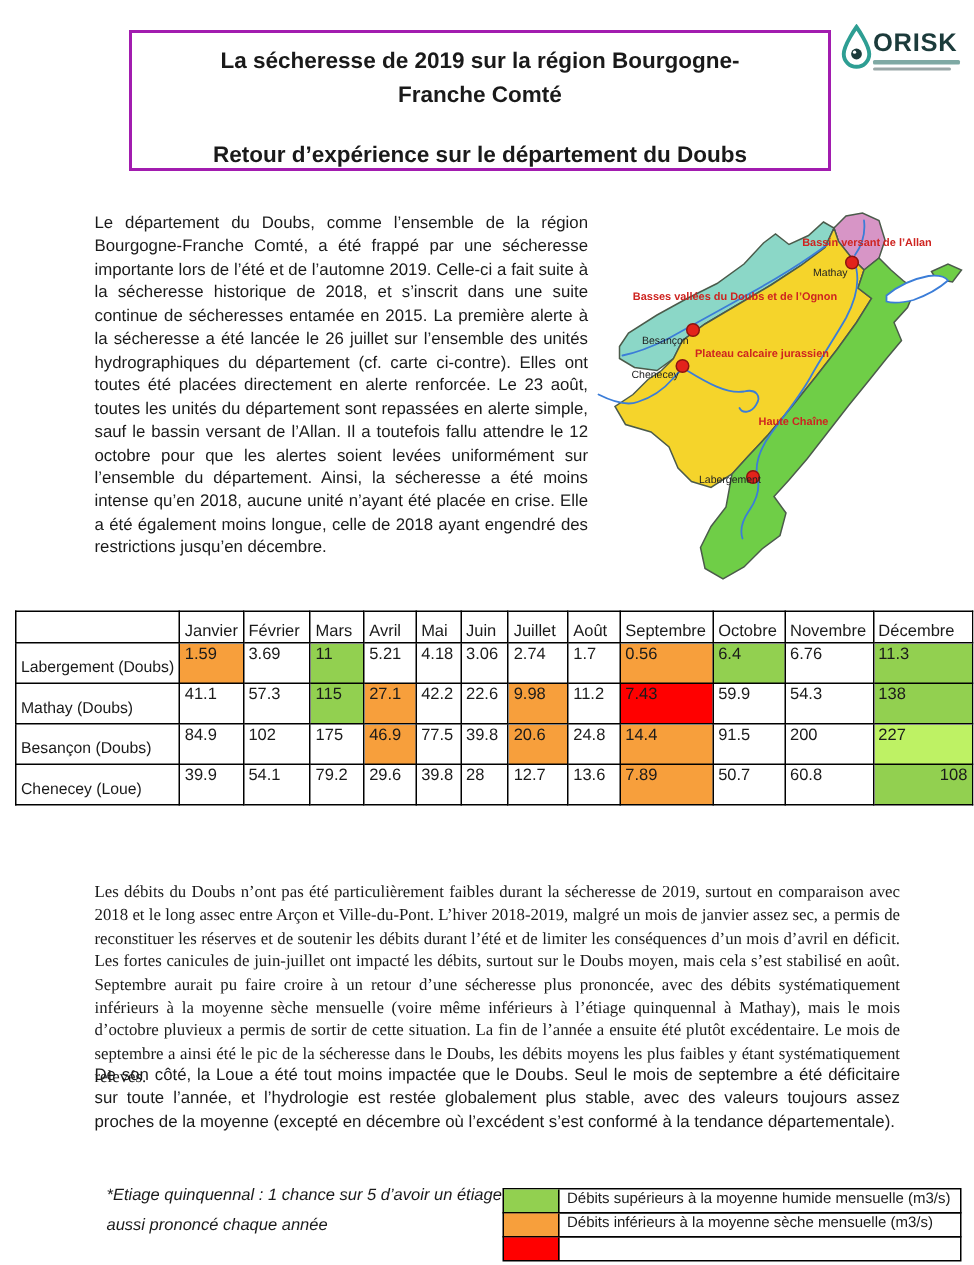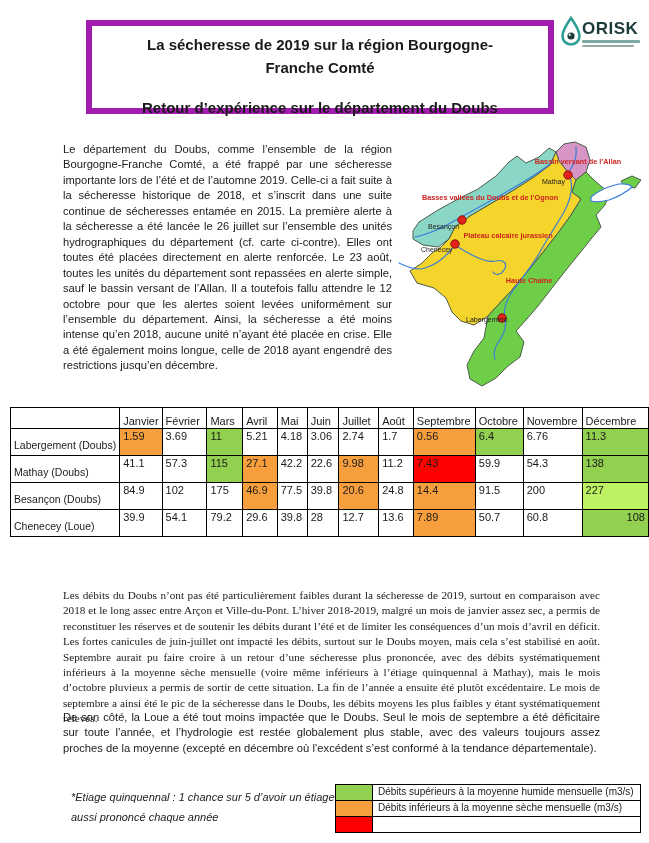--- a/index.html
+++ b/index.html
@@ -3,21 +3,21 @@
 <meta charset="utf-8">
 <style>
   html,body{margin:0;padding:0;}
   body{
     width:649px;height:843px;position:relative;background:#ffffff;
     font-family:"Liberation Sans",sans-serif;color:#1a1a1a;overflow:hidden;
   }
   
   .title-box{
     position:absolute;left:86px;top:20px;width:468px;height:94px;
-    border:6px solid #a21caf;box-sizing:border-box;text-align:center;
+    border:2px solid #a21caf;box-sizing:border-box;text-align:center;
     font-weight:bold;font-size:15px;line-height:23px;
   }
   .title-box .l1{margin-top:7px;}
   .title-box .l3{margin-top:17px;}
   
   .logo{position:absolute;left:560px;top:16px;width:86px;}
   .logo-row{display:flex;align-items:flex-start;}
   .logo-text{font-weight:bold;font-size:17px;letter-spacing:0.5px;color:#1c3b3b;line-height:18px;margin-top:4px;}
   .logo-tagline{margin-top:2px;}
   .logo-tagline .bar{height:2.5px;background:#7fa9a4;margin-top:2px;border-radius:1px;}
@@ -52,21 +52,21 @@
   .para2{top:588px;font-family:Liberation Serif, serif;}
   .para3{top:710px;}
   
   .footnote{
     position:absolute;left:35px;top:788px;width:268px;
     font-style:italic;font-size:11px;line-height:19.5px;margin-left:36px;
   }
   
   .legend{position:absolute;left:335px;top:784px;width:306px;font-size:10px;}
   .lg-row{display:flex;height:15px;border:1px solid #000;margin-top:-1px;box-sizing:content-box;}
-  .lg-row:first-child{margin-top:0;}
+  .lg-row:first-child{margin-top:8px;}
   .lg-swatch{width:36px;border-right:1px solid #000;}
   .lg-label{flex:1;padding:1px 0 0 5px;white-space:nowrap;}
 </style>
 </head>
 <body>
 
 <div class="title-box">
   <div class="l1">La sécheresse de 2019 sur la région Bourgogne-</div>
   <div class="l2">Franche Comté</div>
   <div class="l3">Retour d’expérience sur le département du Doubs</div>

